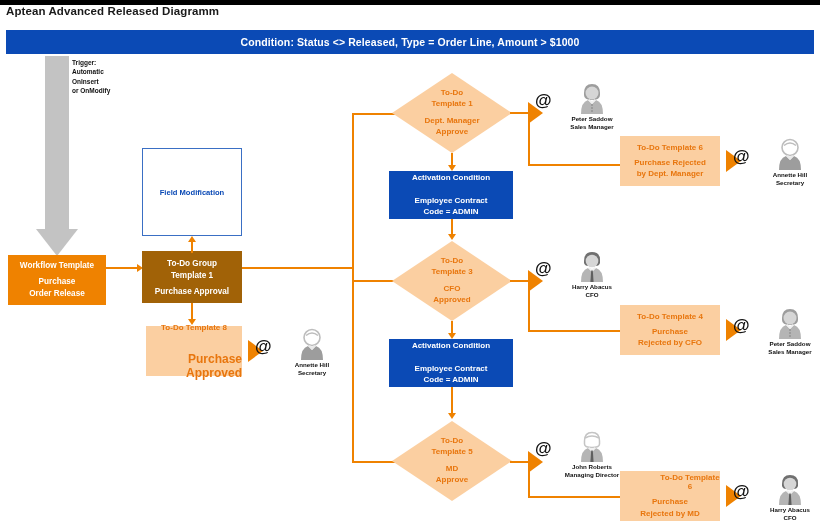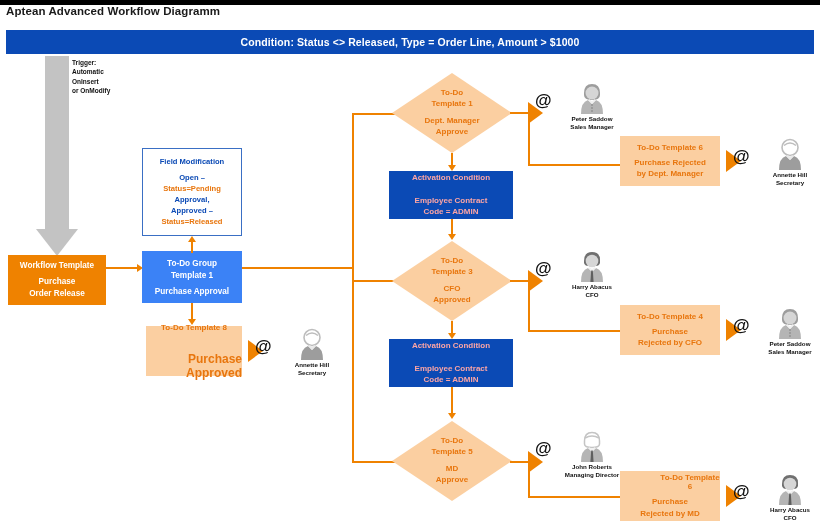--- a/index.html
+++ b/index.html
@@ -94,30 +94,30 @@
     text-align: center;
   }
   .node .t1 { font-weight: bold; }
   .node .t2 { font-weight: bold; }
 
   .box-workflow {
     background: #ef8200;
     color: #ffffff;
   }
   .box-group {
-    background: #3b82f6;
+    background: #a16207;
     color: #ffffff;
   }
   .box-todo {
     background: #fbcfa1;
     color: #e8760e;
   }
   .box-activation {
     background: #0b4ab5;
-    color: #fca5a5;
+    color: #ffffff;
     gap: 8px;
   }
   .box-field {
     background: #ffffff;
     border: 1px solid #3a6fc4;
     color: #0b4ab5;
   }
 
   
   .diamond {
@@ -212,21 +212,21 @@
   .stat-line { white-space: pre-line; }
   .ostat { color: #e8760e; }
 </style>
 </head>
 <body>
 
 <div id="page">
 
   <div class="topbar"></div>
 
-  <div class="page-title">Aptean Advanced Workflow Diagramm</div>
+  <div class="page-title">Aptean Advanced Released Diagramm</div>
 
   <div class="condition-banner">
     <span class="txt">Condition: Status &lt;&gt; Released, Type = Order Line, Amount &gt; $1000</span>
   </div>
 
   <div class="trigger-arrow">
     <div class="shaft"></div>
     <div class="head"></div>
   </div>
   <div class="trigger-label">Trigger:
@@ -247,27 +247,20 @@
     <div class="t1 stat-line" style="font-size:8.2px; line-height:1.35;">To-Do Group
 Template 1</div>
     <div class="t2" style="font-size:8.2px; margin-top:6px;">Purchase Approval</div>
   </div>
 
   <div class="ln v" style="left:191px; top:241px; height:12px;"></div>
   <div class="arrowhead-u" style="left:188px; top:236px;"></div>
 
   <div class="node box-field" style="left:142px; top:148px; width:100px; height:88px;">
     <div class="t1" style="font-size:7.6px;">Field Modification</div>
-    <div style="font-size:7.6px; line-height:1.45; margin-top:6px; font-weight:bold;">
-      <div>Open –</div>
-      <div class="ostat">Status=Pending</div>
-      <div>Approval,</div>
-      <div>Approved –</div>
-      <div class="ostat">Status=Released</div>
-    </div>
   </div>
 
   <div class="ln v" style="left:191px; top:303px; height:18px;"></div>
   <div class="arrowhead-d" style="left:188px; top:319px;"></div>
 
   <div class="node box-todo" style="left:146px; top:326px; width:96px; height:50px;">
     <div class="t1" style="font-size:8px;">To-Do Template 8</div>
     <div class="t2" style="font-size:12px; margin-top:20px;text-align:right;">Purchase Approved</div>
   </div>
 

